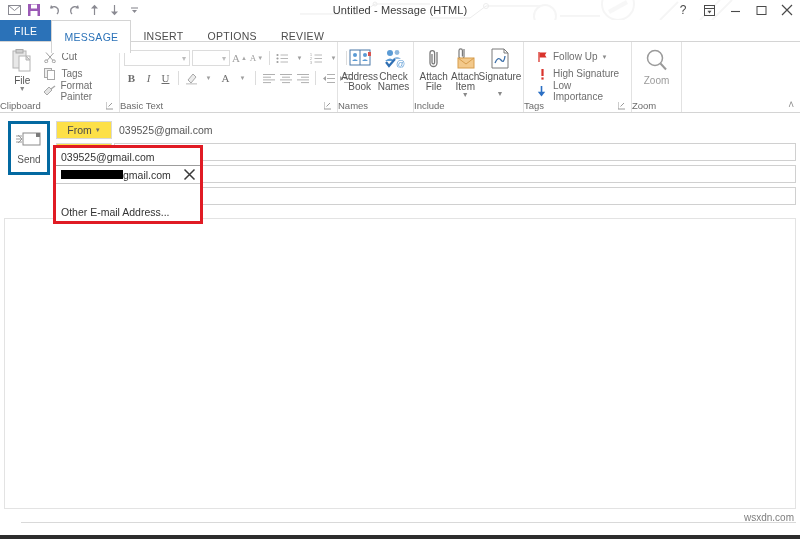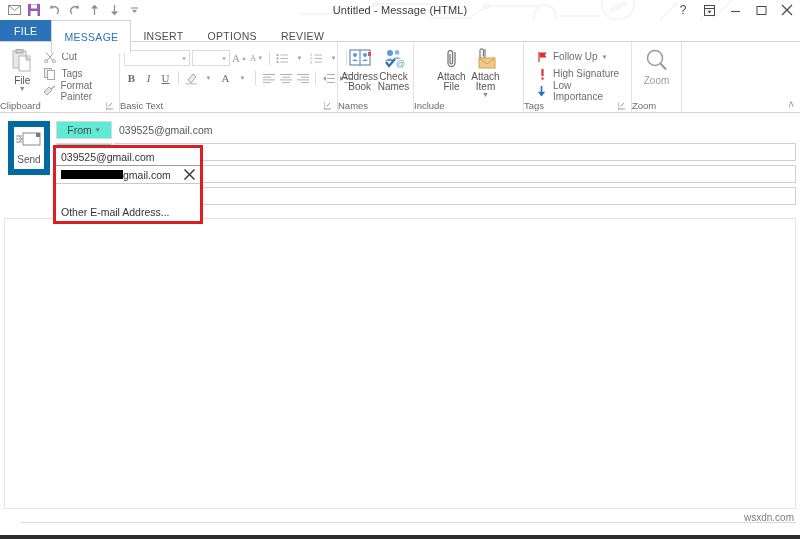--- a/index.html
+++ b/index.html
@@ -113,30 +113,30 @@
 
   
   .collapse {
     position:absolute; right:6px; bottom:2px; color:#8d8d8d; font-size:10px;
   }
 
   
   .compose { position:relative; height:96px; background:#fff; padding:6px 4px 0 4px; }
   .sendbtn {
     position:absolute; left:8px; top:8px; width:42px; height:54px;
-    border:6px solid #0369a1; background:#fff;
+    border:3px solid #0369a1; background:#fff;
     display:flex; flex-direction:column; align-items:center; justify-content:center;
     color:#555; font-size:10px;
   }
   .sendbtn .lbl { margin-top:6px; }
 
   .fields { position:absolute; left:56px; right:4px; top:8px; }
   .frow { display:flex; align-items:stretch; height:18px; margin-bottom:4px; }
   .fbtn {
-    width:56px; border:1px solid #d8d8d8; background:#5eead4;
+    width:56px; border:1px solid #d8d8d8; background:#fde047;
     display:flex; align-items:center; justify-content:center; gap:3px;
     font-size:10.5px; color:#4a4a4a;
   }
   .fbtn .car { font-size:6px; color:#6a6a6a; }
   .flabel {
     width:56px; display:flex; align-items:center; padding-left:6px;
     font-size:10.5px; color:#6a6a6a;
   }
   .finput {
     flex:1; border:1px solid #d0d0d0; background:#fff; margin-left:2px;
@@ -479,20 +479,29 @@
         <div class="bigbtn" style="width:34px">
           <svg width="22" height="22" viewBox="0 0 22 22">
             <path d="M10 1 L10 9 a2.6 2.6 0 0 1 -5 0 L5 2.6 a1.7 1.7 0 0 1 3.4 0 L8.4 8.6" fill="none" stroke="#7a7a7a" stroke-width="1.2"></path>
             <rect x="4" y="10" width="16" height="10" fill="#f3c98b" stroke="#d79d4d"></rect>
             <path d="M4 10 L12 16 L20 10" fill="none" stroke="#d79d4d"></path>
           </svg>
           <span class="lbl">Attach</span>
           <span class="lbl" style="margin-top:-1px">Item</span>
           <span class="caret">▼</span>
         </div>
+        <div class="bigbtn" style="width:38px">
+          <svg width="22" height="22" viewBox="0 0 22 22">
+            <path d="M3 1 L15 1 L19 5 L19 20 L3 20 z" fill="#fff" stroke="#7a7a7a"></path>
+            <path d="M15 1 L15 5 L19 5" fill="none" stroke="#7a7a7a"></path>
+            <path d="M6 15 q3 -7 6 -3 t4 -4" fill="none" stroke="#3d6fa8" stroke-width="1.3"></path>
+          </svg>
+          <span class="lbl">Signature</span>
+          <span class="caret" style="margin-top:9px">▼</span>
+        </div>
       </div>
       <div class="rgroup-label">Include</div>
     </div>
 
     <div class="rgroup" style="width:108px">
       <div class="rgroup-body">
         <div class="smallcol" style="padding-left:4px">
           <div class="smallbtn">
             <span class="ico">
               <svg width="11" height="12" viewBox="0 0 11 12">

